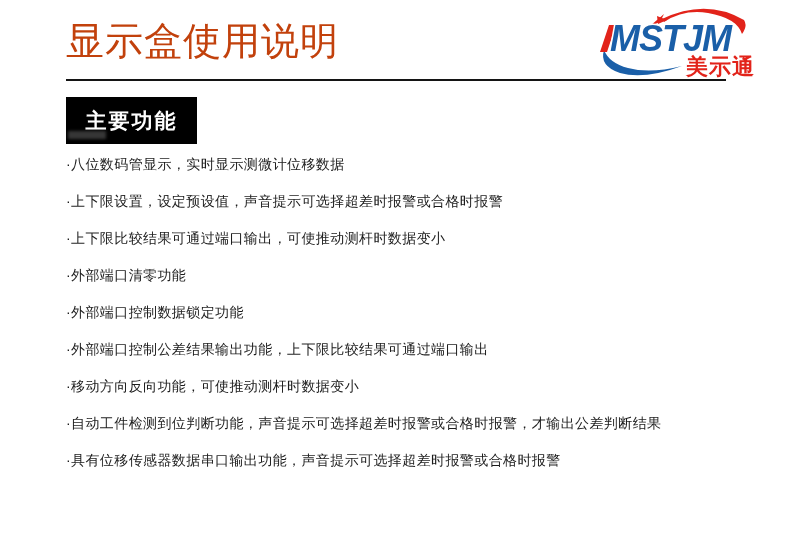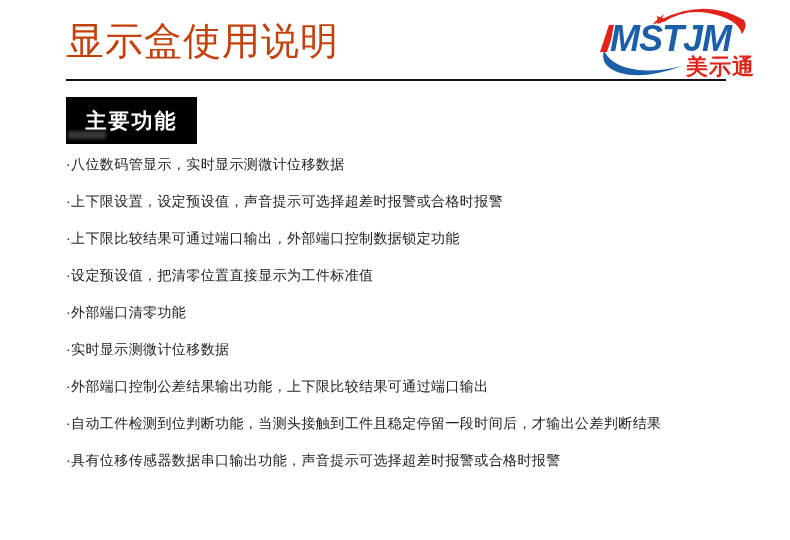--- a/index.html
+++ b/index.html
@@ -117,42 +117,42 @@
 
       <div class="feature-item">
         <span>·八位数码管显示，实时显示测微计位移数据</span>
       </div>
 
       <div class="feature-item">
         <span>·上下限设置，设定预设值，声音提示可选择超差时报警或合格时报警</span>
       </div>
 
       <div class="feature-item">
-        <span>·上下限比较结果可通过端口输出，外部端口控制数据锁定功能</span>
+        <span>·上下限比较结果可通过端口输出，可使推动测杆时数据变小</span>
       </div>
 
-      <div class="feature-item">
-        <span>·设定预设值，把清零位置直接显示为工件标准值</span>
-      </div>
 
       <div class="feature-item">
         <span>·外部端口清零功能</span>
       </div>
 
       <div class="feature-item">
-        <span>·实时显示测微计位移数据</span>
+        <span>·外部端口控制数据锁定功能</span>
       </div>
 
       <div class="feature-item">
         <span>·外部端口控制公差结果输出功能，上下限比较结果可通过端口输出</span>
       </div>
 
+      <div class="feature-item">
+        <span>·移动方向反向功能，可使推动测杆时数据变小</span>
+      </div>
 
       <div class="feature-item">
-        <span>·自动工件检测到位判断功能，当测头接触到工件且稳定停留一段时间后，才输出公差判断结果</span>
+        <span>·自动工件检测到位判断功能，声音提示可选择超差时报警或合格时报警，才输出公差判断结果</span>
       </div>
 
       <div class="feature-item">
         <span>·具有位移传感器数据串口输出功能，声音提示可选择超差时报警或合格时报警</span>
       </div>
     </div>
 
 </div>
 
 </body></html>

